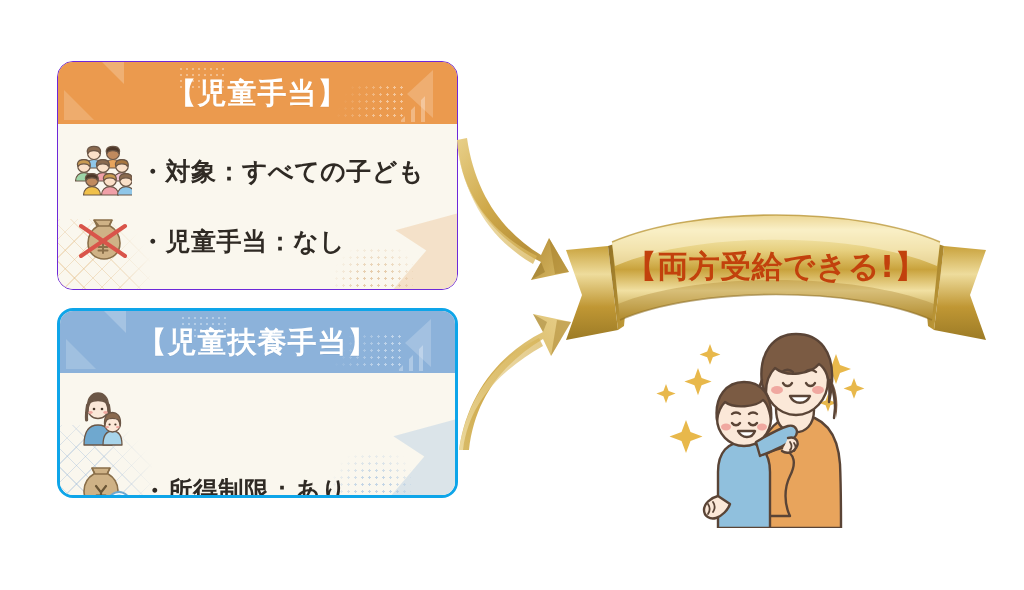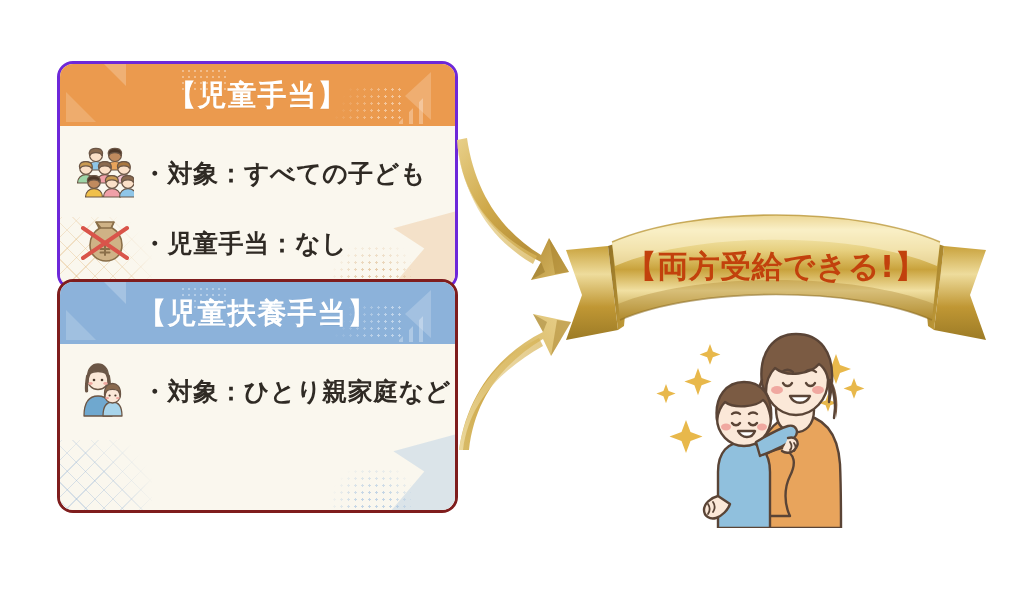--- a/index.html
+++ b/index.html
@@ -12,23 +12,23 @@
   #stage { position: relative; width: 1024px; height: 590px; background: #fff; }
 
   
   .card {
     position: absolute;
     border-radius: 16px;
     overflow: hidden;
     background: #faf7ee;
   }
   .card.orange { left: 57px; top: 61px; width: 401px; height: 229px;
-                 border: 3px solid #6d28d9; }
-  .card.blue   { left: 57px; top: 279px; width: 401px; height: 234px;
-                 border: 3px solid #7f1d1d; }
+                 border: 1px solid #6d28d9; }
+  .card.blue   { left: 57px; top: 308px; width: 401px; height: 190px;
+                 border: 3px solid #0ea5e9; }
 
   .card-header {
     position: relative;
     height: 62px;
     display: flex; align-items: center; justify-content: center;
     overflow: hidden;
   }
   .card.orange .card-header { background: #eb9a4e; }
   .card.blue   .card-header { background: #8cb2da; }
 
@@ -261,23 +261,35 @@
                 <path d="M27 54c0-9 3.6-14 9.5-14s9.5 5 9.5 14z" fill="#a8d4ea"></path>
                 <circle cx="36.5" cy="33" r="8" fill="#fbe8d8"></circle>
                 <path d="M28.5 31.5c0-7 3.8-10 8-10s8 3 8 10c0 1.5-.4 3-.4 3-.8-6-2.3-7.2-7.6-7.2s-6.8 1.2-7.6 7.2c0 0-.4-1.5-.4-3z" fill="#8a6a4f"></path>
                 <circle cx="33.6" cy="33.5" r="1.1" fill="#4a3a2c" stroke="none"></circle>
                 <circle cx="39.4" cy="33.5" r="1.1" fill="#4a3a2c" stroke="none"></circle>
                 <ellipse cx="31.2" cy="36.2" rx="1.8" ry="1.1" fill="#f0a8a0" stroke="none"></ellipse>
                 <ellipse cx="41.8" cy="36.2" rx="1.8" ry="1.1" fill="#f0a8a0" stroke="none"></ellipse>
               </g>
             </svg>
           </div>
-          <span class="row-text">・対象：ひとり親家庭など</span>
         </div>
 
+        <div class="row">
+          <div class="row-icon">
+            <svg width="56" height="54" viewBox="0 0 56 54" aria-hidden="true">
+              <path d="M15 5h18l-2.5 5.5C36.5 14 41 20.5 41 28c0 10-7.5 16-17 16s-17-6-17-16c0-7.5 4.5-14 10.5-17.5z" fill="#cfb286" stroke="#8a6f49" stroke-width="1.6" stroke-linejoin="round"></path>
+              <path d="M15 5l3 6h12l3-6" fill="none" stroke="#8a6f49" stroke-width="1.6" stroke-linejoin="round"></path>
+              <path d="M19 23l5 6.5 5-6.5M24 29.5v9M19.5 32.5h9M19.5 36h9" fill="none" stroke="#6b5636" stroke-width="2.2" stroke-linecap="round"></path>
+              <circle cx="42" cy="40" r="11" fill="#ffffff" stroke="#6fa8cf" stroke-width="2"></circle>
+              <circle cx="42" cy="40" r="8.5" fill="#8fc6e8"></circle>
+              <path d="M37.5 40.3l3.2 3.4 6-7" fill="none" stroke="#ffffff" stroke-width="2.6" stroke-linecap="round" stroke-linejoin="round"></path>
+            </svg>
+          </div>
+          <span class="row-text">・所得制限：あり</span>
+        </div>
 
       </div>
     </div>
   </div>
 
   <div id="arrow-top">
     <svg width="185" height="200" viewBox="0 0 185 200" aria-hidden="true">
       <defs>
         <linearGradient id="gArrowA" x1="0" y1="0" x2="1" y2="1">
           <stop offset="0%" stop-color="#e8d08a"></stop>

